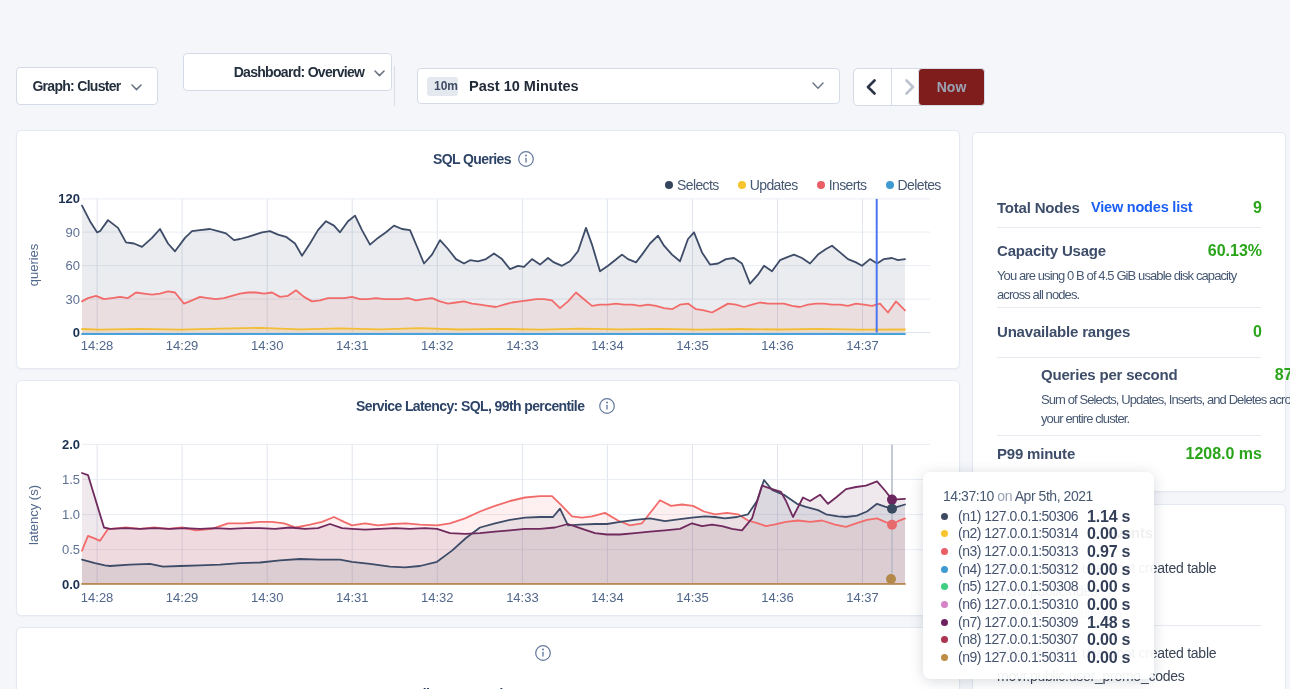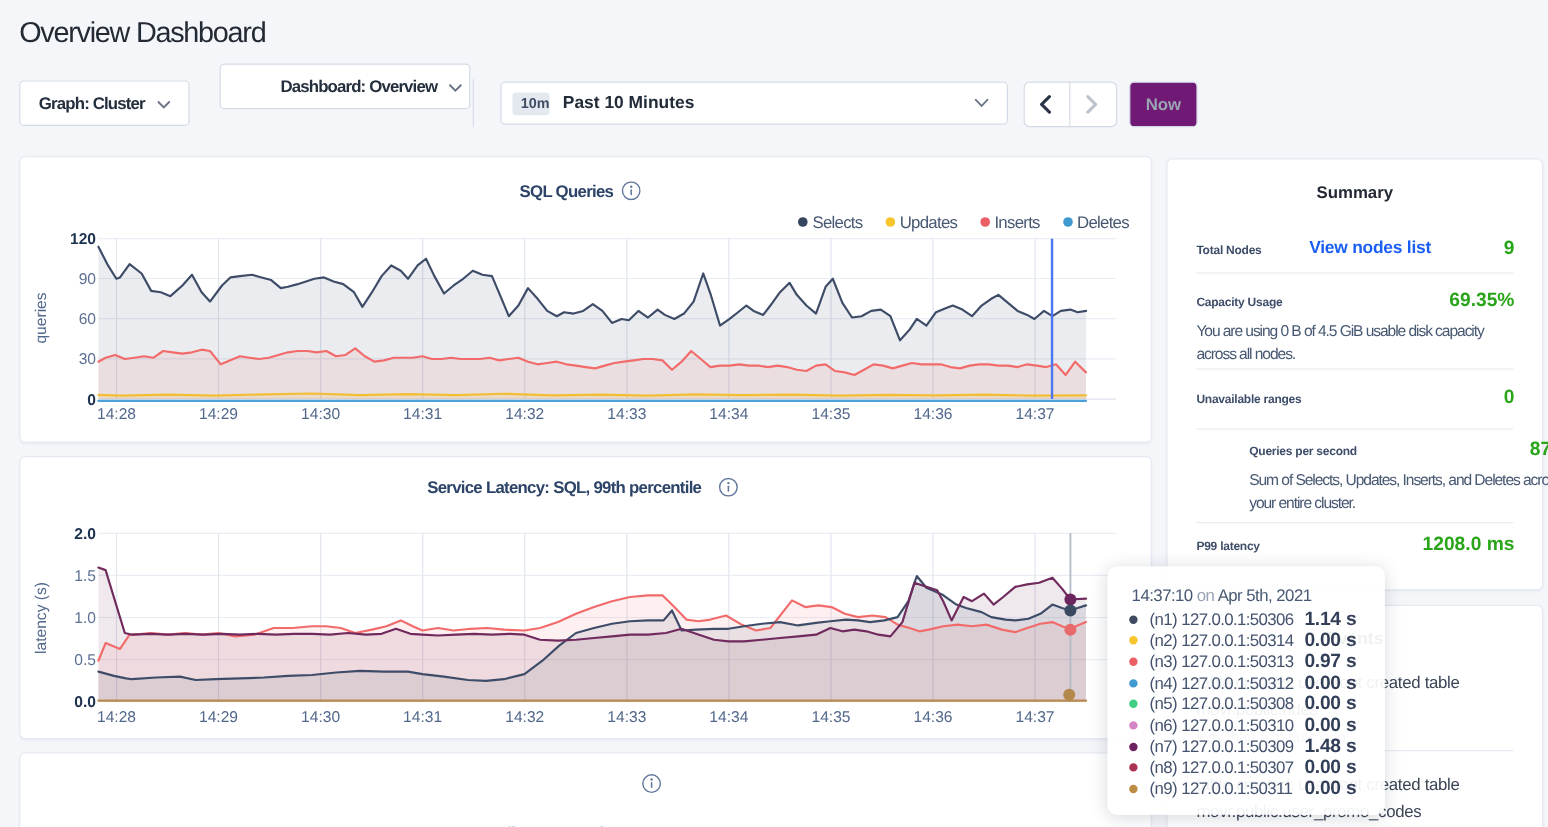--- a/index.html
+++ b/index.html
@@ -12,36 +12,35 @@
 .chev { display:inline-block; margin-left:10px; }
 .axb { font:bold 13px "Liberation Sans",sans-serif; fill:#1c3150; }
 .axr { font:13px "Liberation Sans",sans-serif; fill:#5e7193; }
 .axx { font:13px "Liberation Sans",sans-serif; fill:#51678c; }
 .ctitle { position:absolute; font-weight:bold; font-size:14px;
   color:#2d4468; letter-spacing:-0.6px; white-space:nowrap; }
 .legend { position:absolute; display:flex; gap:19px; font-size:14px; color:#475872; letter-spacing:-0.6px; }
 .litem { display:flex; align-items:center; gap:4px; }
 .ldot { width:8px; height:8px; border-radius:50%; display:inline-block; }
 .srow { position:absolute; left:997px; width:265px; }
-.slab { font-weight:bold; font-size:10px; color:#3e4d69; letter-spacing:-0.2px; }
+.slab { font-weight:bold; font-size:15px; color:#3e4d69; letter-spacing:-0.2px; }
 .sval { position:absolute; right:0; top:0; font-weight:bold; font-size:16px; color:#2aa51a; }
 .ssub { font-size:13px; color:#475872; letter-spacing:-0.9px; line-height:19px; margin-top:6px; white-space:nowrap; }
 .sdiv { position:absolute; left:997px; width:264px; height:1px; background:#e8ecf2; }
 .etxt { position:absolute; left:997px; font-size:14px; color:#394455; letter-spacing:-0.25px; line-height:22.5px; }
 .etime { font-size:13px; color:#8e99ab; letter-spacing:-0.3px; }
 .trow { position:absolute; left:20px; height:17.7px; width:200px; }
 .tdot { position:absolute; left:-2px; top:4px; width:7px; height:7px; border-radius:50%; }
 .tlab { position:absolute; left:15px; top:-1px; font-size:14px; color:#44526e; letter-spacing:-0.5px; white-space:nowrap; }
 .tval { position:absolute; left:144px; top:-1px; font-size:16px; font-weight:bold; color:#333f58; letter-spacing:-0.2px; white-space:nowrap; }
 .tunit { font-weight:bold; }
 </style></head>
 <body>
 <div class="abs" style="left:0;top:0;width:1290px;height:689px;">
 
-<div class="abs" style="left:16px;top:14px;font-size:24px;color:#232a34;letter-spacing:-1.05px;">Overview Dashboard</div>
 
 <div class="btn" style="left:16px;top:67px;width:142px;height:38px;">Graph: Cluster<span class="chev">
 <svg width="11" height="7" viewBox="0 0 11 7">
           <path d="M1 1 L5.5 5.5 L10 1" fill="none" stroke="#6a7485" stroke-width="1.6" stroke-linecap="round"></path>
         </svg></span></div>
 <div class="btn" style="left:183px;top:53px;width:209px;height:38px;padding-left:44px;">Dashboard: Overview<span class="chev">
 <svg width="11" height="7" viewBox="0 0 11 7">
           <path d="M1 1 L5.5 5.5 L10 1" fill="none" stroke="#6a7485" stroke-width="1.6" stroke-linecap="round"></path>
         </svg></span></div>
 <div class="abs" style="left:394px;top:66px;width:1px;height:40px;background:#d8dde8;"></div>
@@ -54,21 +53,21 @@
     </svg>
 
 <div class="abs" style="left:853px;top:68px;width:78px;height:38px;background:#fff;border:1px solid #d5dbe6;border-radius:5px;"></div>
 <div class="abs" style="left:891px;top:68px;width:1px;height:38px;background:#d5dbe6;"></div>
 <svg class="abs" style="left:866px;top:79px;" width="10" height="16" viewBox="0 0 10 16">
       <path d="M8.5 1.5 L2 8 L8.5 14.5" fill="none" stroke="#2c3547" stroke-width="2.6" stroke-linecap="round" stroke-linejoin="round"></path>
     </svg>
 <svg class="abs" style="left:905px;top:79px;" width="10" height="16" viewBox="0 0 10 16">
       <path d="M1.5 1.5 L8 8 L1.5 14.5" fill="none" stroke="#bcc3cf" stroke-width="2.6" stroke-linecap="round" stroke-linejoin="round"></path>
     </svg>
-<div class="btn" style="left:941px;top:68px;width:57px;height:38px;background:#701a75;color:#9ba4b4;letter-spacing:0;">Now</div>
+<div class="btn" style="left:918px;top:68px;width:67px;height:38px;background:#7f1d1d;color:#9ba4b4;letter-spacing:0;">Now</div>
 
 <div class="card" style="left:16px;top:130px;width:944px;height:239px;"></div>
 <div class="ctitle" style="left:433px;top:151px;">SQL Queries</div>
 <svg class="abs" style="left:518px;top:151px" width="16" height="16" viewBox="0 0 16 16">
       <circle cx="8" cy="8" r="7.3" fill="none" stroke="#64789e" stroke-width="1.2"></circle>
       <circle cx="8" cy="4.6" r="1" fill="#64789e"></circle>
       <rect x="7.35" y="6.7" width="1.3" height="5" rx="0.6" fill="#64789e"></rect>
     </svg>
 <div class="legend" style="left:665px;top:177px;">
 <span class="litem"><span class="ldot" style="background:#35455e"></span>Selects</span>
@@ -176,34 +175,33 @@
 
 <div class="card" style="left:16px;top:627px;width:944px;height:120px;"></div>
 <div class="ctitle" style="left:398px;top:645px;margin-top:41px;">Replicas per Node</div>
 <svg class="abs" style="left:535px;top:645px" width="16" height="16" viewBox="0 0 16 16">
       <circle cx="8" cy="8" r="7.3" fill="none" stroke="#64789e" stroke-width="1.2"></circle>
       <circle cx="8" cy="4.6" r="1" fill="#64789e"></circle>
       <rect x="7.35" y="6.7" width="1.3" height="5" rx="0.6" fill="#64789e"></rect>
     </svg>
 
 <div class="card" style="left:972px;top:132px;width:314px;height:360px;"></div>
-<div class="abs" style="left:972px;top:152px;width:314px;text-align:center;font-weight:bold;font-size:14px;color:#242a35;">Summary</div>
 <div class="srow" style="top:199px;"><span class="slab">Total Nodes</span>
 <a style="position:absolute;left:94px;top:0;font-weight:bold;font-size:14.5px;color:#1a5ef5;text-decoration:none;letter-spacing:-0.2px;">View nodes list</a>
 <span class="sval">9</span></div>
 <div class="sdiv" style="top:227px;"></div>
-<div class="srow" style="top:242px;"><span class="slab">Capacity Usage</span><span class="sval">69.35%</span>
+<div class="srow" style="top:242px;"><span class="slab">Capacity Usage</span><span class="sval">60.13%</span>
 <div class="ssub">You are using 0 B of 4.5 GiB usable disk capacity<br>across all nodes.</div></div>
 <div class="sdiv" style="top:307px;"></div>
 <div class="srow" style="top:323px;"><span class="slab">Unavailable ranges</span><span class="sval">0</span></div>
 <div class="sdiv" style="top:357px;"></div>
 <div class="srow" style="top:366px;margin-left:44px;"><span class="slab">Queries per second</span><span class="sval">87.5</span>
 <div class="ssub">Sum of Selects, Updates, Inserts, and Deletes across<br>your entire cluster.</div></div>
 <div class="sdiv" style="top:435px;"></div>
-<div class="srow" style="top:445px;"><span class="slab">P99 latency</span><span class="sval">1208.0 ms</span></div>
+<div class="srow" style="top:445px;"><span class="slab">P99 minute</span><span class="sval">1208.0 ms</span></div>
 
 <div class="card" style="left:972px;top:504px;width:314px;height:260px;"></div>
 <div class="abs" style="left:972px;top:525px;width:314px;text-align:center;font-weight:bold;font-size:14.5px;color:#242a35;">Events</div>
 <div class="etxt" style="top:557px;">table created: user root created table<br>movr.public.rides<br><span class="etime">less than a minute ago</span></div>
 <div class="sdiv" style="top:625px;width:264px;"></div>
 <div class="etxt" style="top:642px;">table created: user root created table<br>movr.public.user_promo_codes</div>
 
 <div class="abs" style="left:923px;top:472px;width:231px;height:207px;background:rgba(255,255,255,0.93);
   border-radius:8px;box-shadow:0 2px 14px rgba(60,70,90,0.2);z-index:10;"></div>
 <div class="abs" style="left:923px;top:472px;width:231px;height:207px;z-index:11;">

